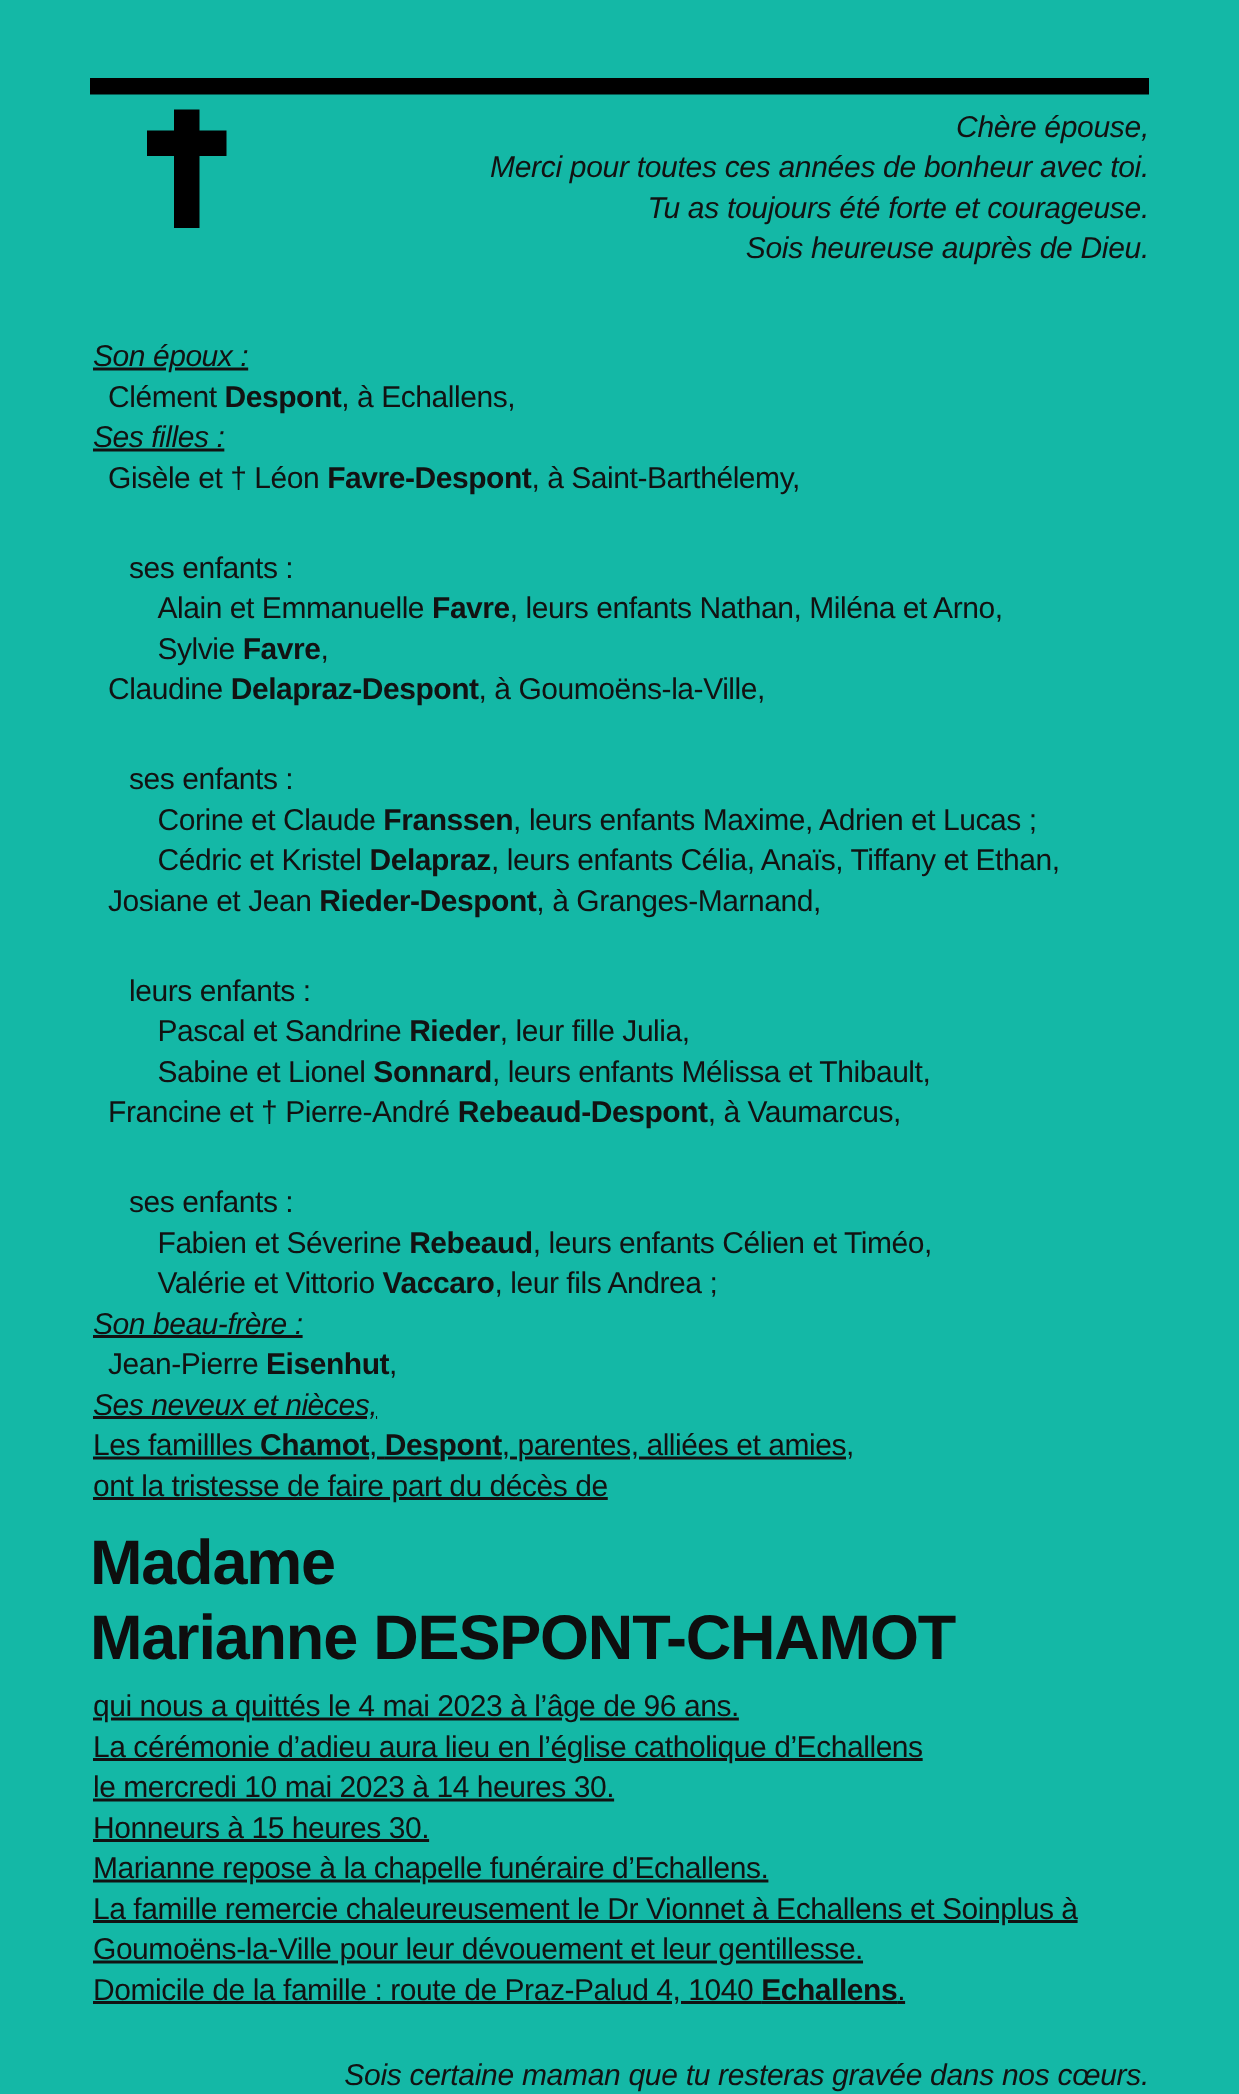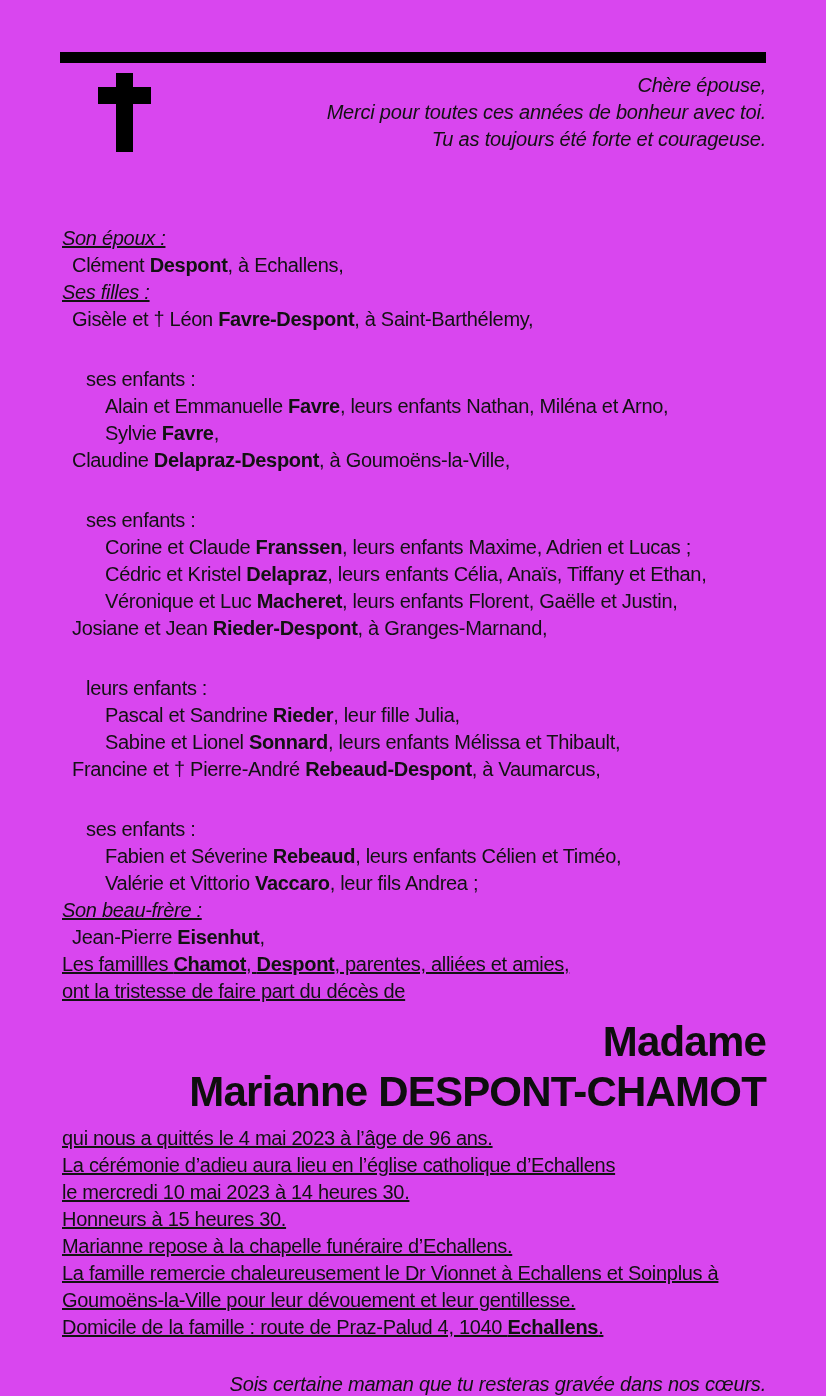--- a/index.html
+++ b/index.html
@@ -2,21 +2,21 @@
 <html><head>
 <meta charset="utf-8">
 <style>
   html, body { margin: 0; padding: 0; background: #ffffff; }
   .sheet {
     position: relative;
     width: 826px;
     height: 1396px;
     box-sizing: border-box;
     padding: 52px 60px 0 60px;
-    background: #d946ef;
+    background: #14b8a6;
     color: #121212;
     font-family: "Liberation Sans", sans-serif;
     overflow: hidden;
   }
   .top-rule { height: 11px; background: #000000; }
   .bottom-rule { height: 3px; background: #000000; margin-top: 16px; }
 
   .header { position: relative; height: 162px; }
   .cross { position: absolute; left: 38px; top: 10px; width: 53px; height: 79px; }
   .cross .v { position: absolute; left: 18px; top: 0; width: 17px; height: 79px; background: #000; }
@@ -38,21 +38,21 @@
     letter-spacing: -0.3px;
   }
   .line { white-space: nowrap; }
   .it { font-style: italic; }
   .ind-0 { padding-left: 2px; text-decoration: underline; }
   .ind-1 { padding-left: 12px; }
   .ind-2 { padding-left: 26px; margin-top: 33px; }
   .ind-3 { padding-left: 45px; }
   b { font-weight: bold; }
 
-  .title-block { text-align: right; margin: 12px 0 8px 0; }
+  .title-block { text-align: left; margin: 12px 0 8px 0; }
   .title-line {
     font-weight: bold;
     font-size: 42px;
     line-height: 50px;
     letter-spacing: -0.8px;
     color: #0e0e0e;
   }
 
   .closing {
     margin-top: 30px;
@@ -72,46 +72,47 @@
 
   <div class="header">
     <div class="cross">
       <div class="v"></div>
       <div class="h"></div>
     </div>
     <div class="dedication">
         <div class="line">Chère épouse,</div>
         <div class="line">Merci pour toutes ces années de bonheur avec toi.</div>
         <div class="line">Tu as toujours été forte et courageuse.</div>
+        <div class="line">Sois heureuse auprès de Dieu.</div>
       </div>
   </div>
 
   <div class="family">
       <div class="line ind-0 it"><span>Son époux :</span></div>
       <div class="line ind-1"><span>Clément </span><b>Despont</b><span>, à Echallens,</span></div>
       <div class="line ind-0 it"><span>Ses filles :</span></div>
       <div class="line ind-1"><span>Gisèle et † Léon </span><b>Favre-Despont</b><span>, à Saint-Barthélemy,</span></div>
       <div class="line ind-2"><span>ses enfants :</span></div>
       <div class="line ind-3"><span>Alain et Emmanuelle </span><b>Favre</b><span>, leurs enfants Nathan, Miléna et Arno,</span></div>
       <div class="line ind-3"><span>Sylvie </span><b>Favre</b><span>,</span></div>
       <div class="line ind-1"><span>Claudine </span><b>Delapraz-Despont</b><span>, à Goumoëns-la-Ville,</span></div>
       <div class="line ind-2"><span>ses enfants :</span></div>
       <div class="line ind-3"><span>Corine et Claude </span><b>Franssen</b><span>, leurs enfants Maxime, Adrien et Lucas ;</span></div>
       <div class="line ind-3"><span>Cédric et Kristel </span><b>Delapraz</b><span>, leurs enfants Célia, Anaïs, Tiffany et Ethan,</span></div>
-      <div class="line ind-3"><span>Véronique et Luc </span><b>Macheret</b><span>, leurs enfants Florent, Gaëlle et Justin,</span></div>
       <div class="line ind-1"><span>Josiane et Jean </span><b>Rieder-Despont</b><span>, à Granges-Marnand,</span></div>
       <div class="line ind-2"><span>leurs enfants :</span></div>
       <div class="line ind-3"><span>Pascal et Sandrine </span><b>Rieder</b><span>, leur fille Julia,</span></div>
       <div class="line ind-3"><span>Sabine et Lionel </span><b>Sonnard</b><span>, leurs enfants Mélissa et Thibault,</span></div>
       <div class="line ind-1"><span>Francine et † Pierre-André </span><b>Rebeaud-Despont</b><span>, à Vaumarcus,</span></div>
       <div class="line ind-2"><span>ses enfants :</span></div>
       <div class="line ind-3"><span>Fabien et Séverine </span><b>Rebeaud</b><span>, leurs enfants Célien et Timéo,</span></div>
       <div class="line ind-3"><span>Valérie et Vittorio </span><b>Vaccaro</b><span>, leur fils Andrea ;</span></div>
       <div class="line ind-0 it"><span>Son beau-frère :</span></div>
       <div class="line ind-1"><span>Jean-Pierre </span><b>Eisenhut</b><span>,</span></div>
+      <div class="line ind-0 it"><span>Ses neveux et nièces,</span></div>
       <div class="line ind-0"><span>Les famillles </span><b>Chamot</b><span>, </span><b>Despont</b><span>, parentes, alliées et amies,</span></div>
       <div class="line ind-0"><span>ont la tristesse de faire part du décès de</span></div>
     </div>
 
   <div class="title-block">
     <div class="title-line">Madame</div>
     <div class="title-line">Marianne DESPONT-CHAMOT</div>
   </div>
 
   <div class="ceremony">

